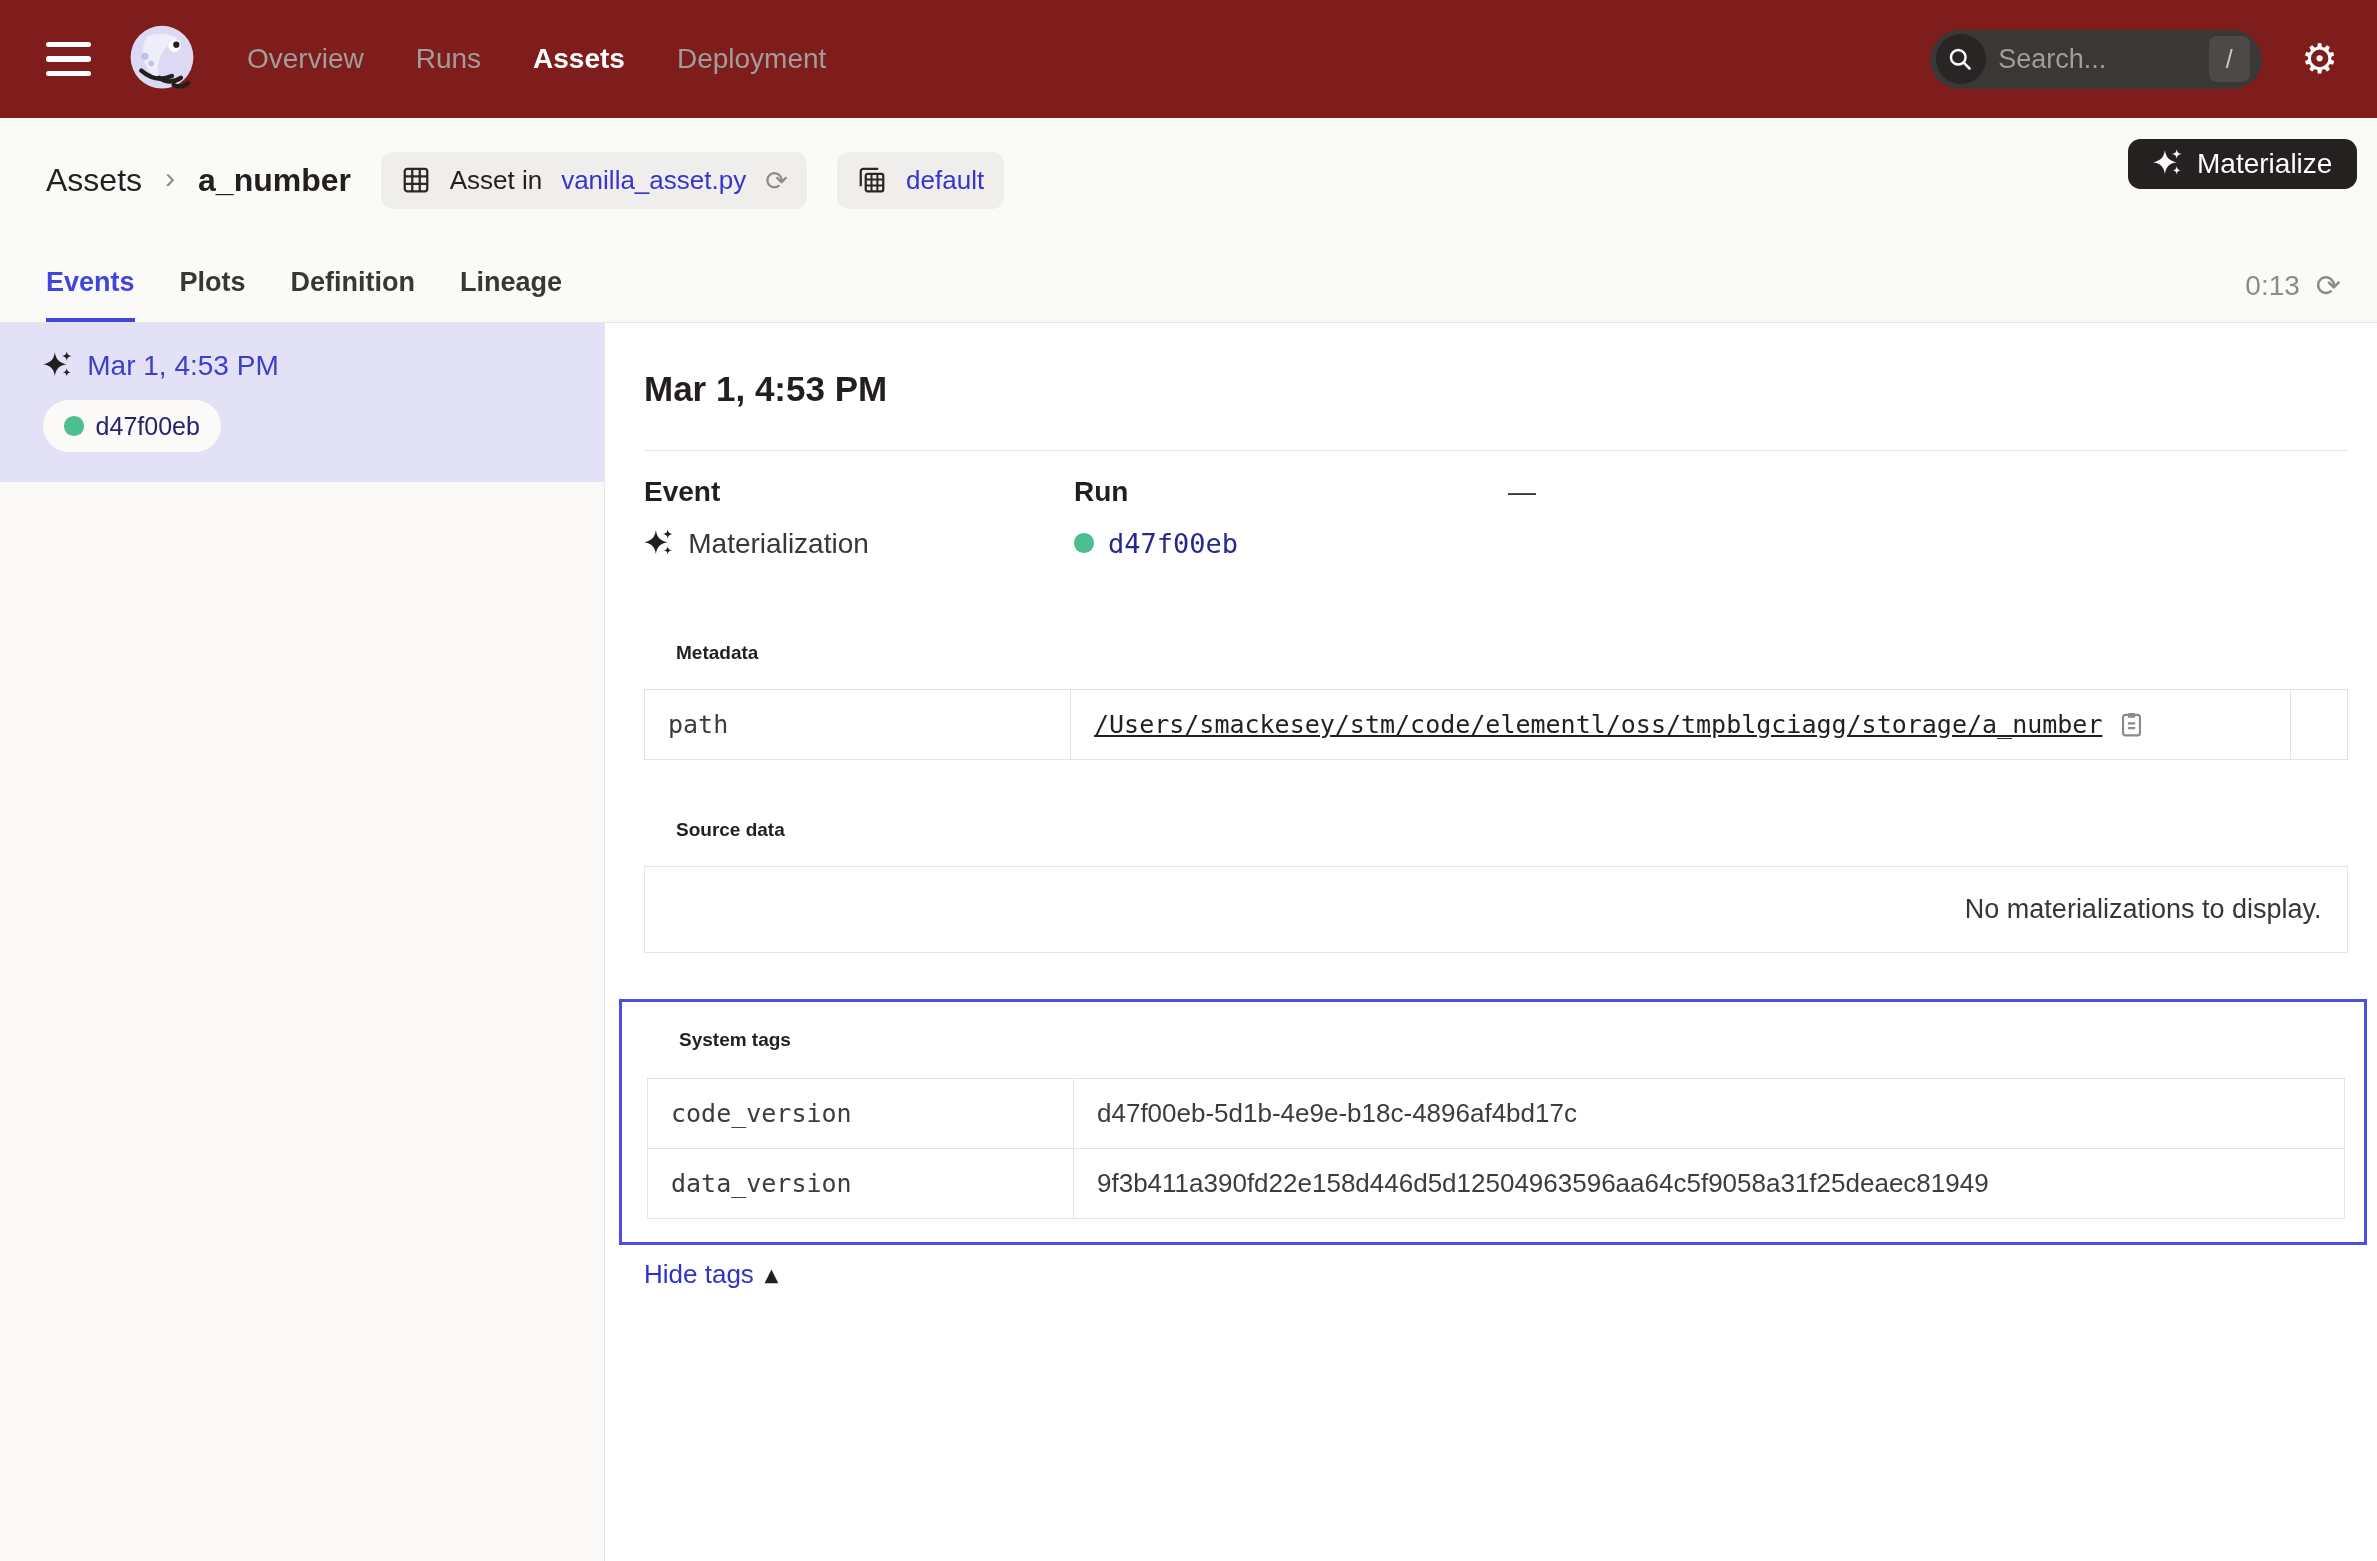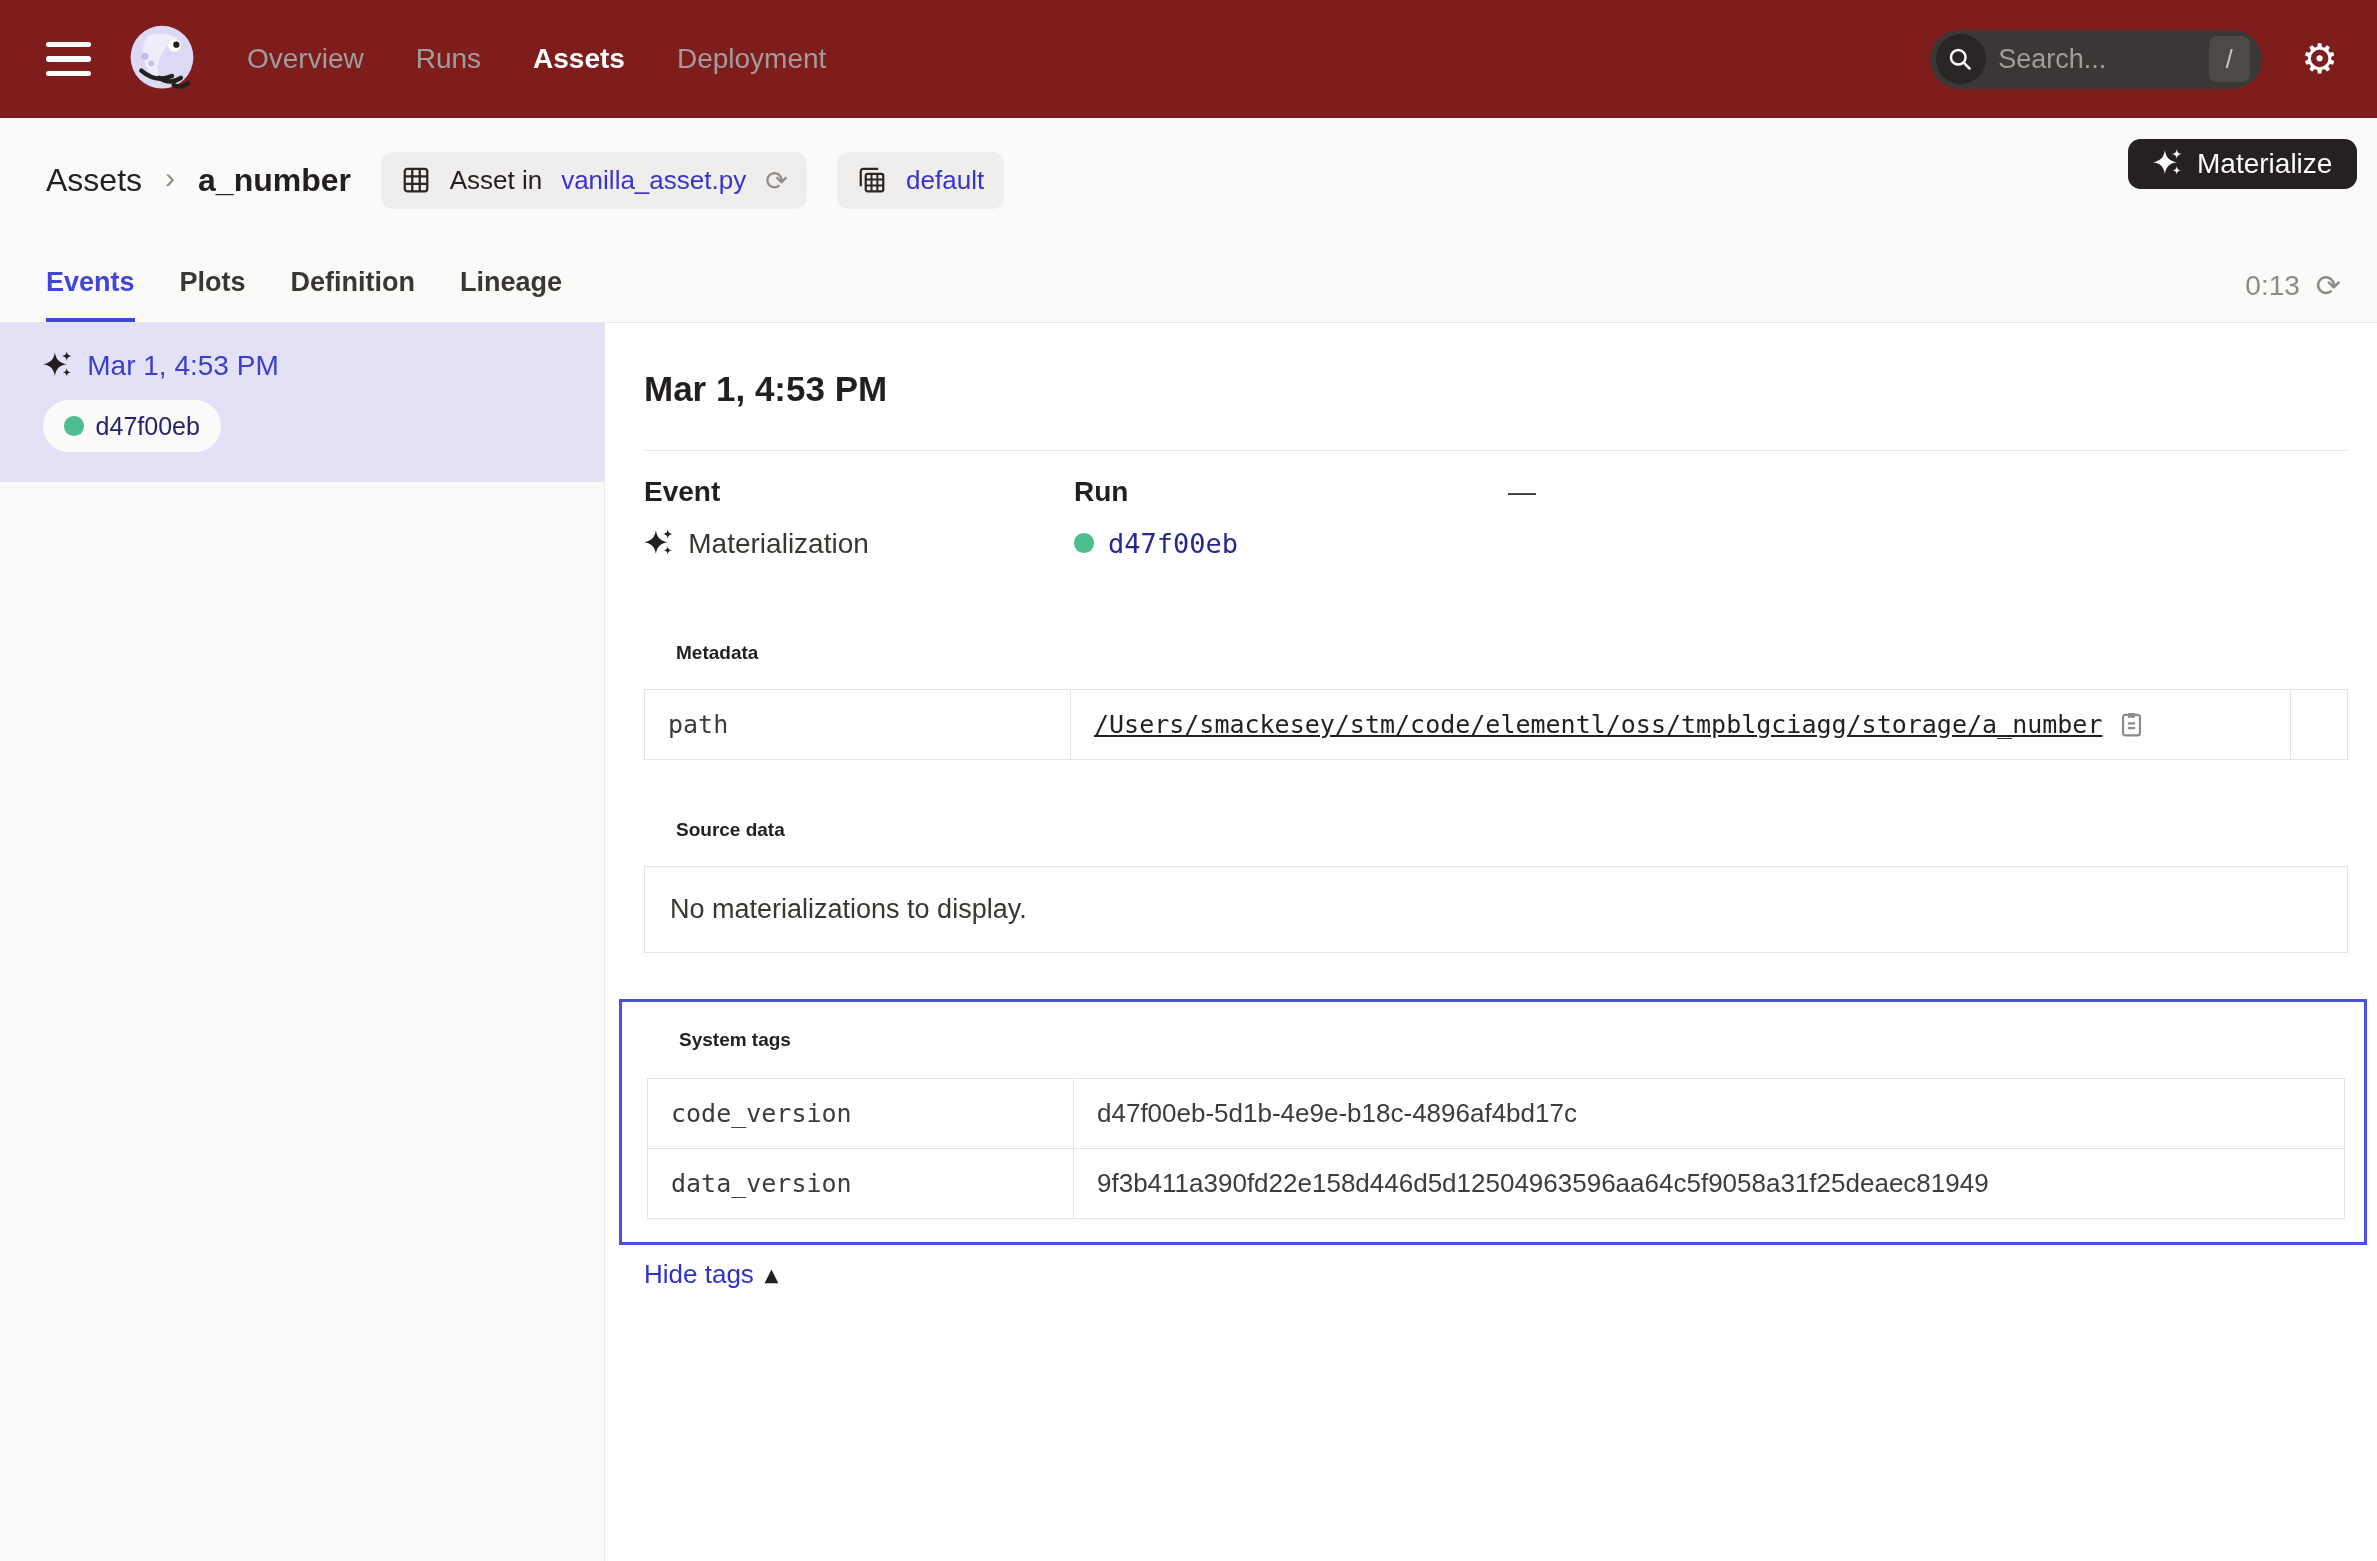--- a/index.html
+++ b/index.html
@@ -108,21 +108,21 @@
   .metadata-section { margin-top: 82px; }
   table.kv { width: 100%; border-collapse: collapse; background: #FFFFFF; }
   table.kv td { border: 0.9px solid #E6E3E0; height: 70px; padding: 0 23px; font-size: 25px; color: #3F3B38; vertical-align: middle; }
   td.kv-key { width: 426px; }
   td.kv-actions { width: 57px; padding: 0; }
   .path-cell { display: flex; align-items: center; gap: 14.3px; }
   .path-link { font-size: 25px; color: #231F1E; text-decoration: underline; cursor: pointer; }
   .copy-icon { cursor: pointer; display: inline-flex; }
 
   .source-section { margin-top: 59px; }
-  .empty-box { border: 0.9px solid #E6E3E0; padding: 27px 25px; font-size: 27px; color: #3A3631; background: #FFFFFF; }
+  .empty-box { border: 0.9px solid #E6E3E0; padding: 27px 25px; font-size: 27px; color: #3A3631; background: #FFFFFF; text-align: right; }
 
   .systags-box {
     border: 3.6px solid #4B50E4; margin: 46px -19.6px 0 -25px;
     padding: 27px 19.6px 23px 25px;
   }
   .systags-box .section-heading { margin-bottom: 27px; }
   .systags-box td.kv-value { font-family: "Liberation Sans", sans-serif; font-size: 26px; color: #3F3B38; }
 
   .hide-tags { display: inline-flex; align-items: center; gap: 10.7px; margin-top: 14.3px; cursor: pointer; }
   .hide-tags .label { font-size: 26px; color: #2F33C7; }

